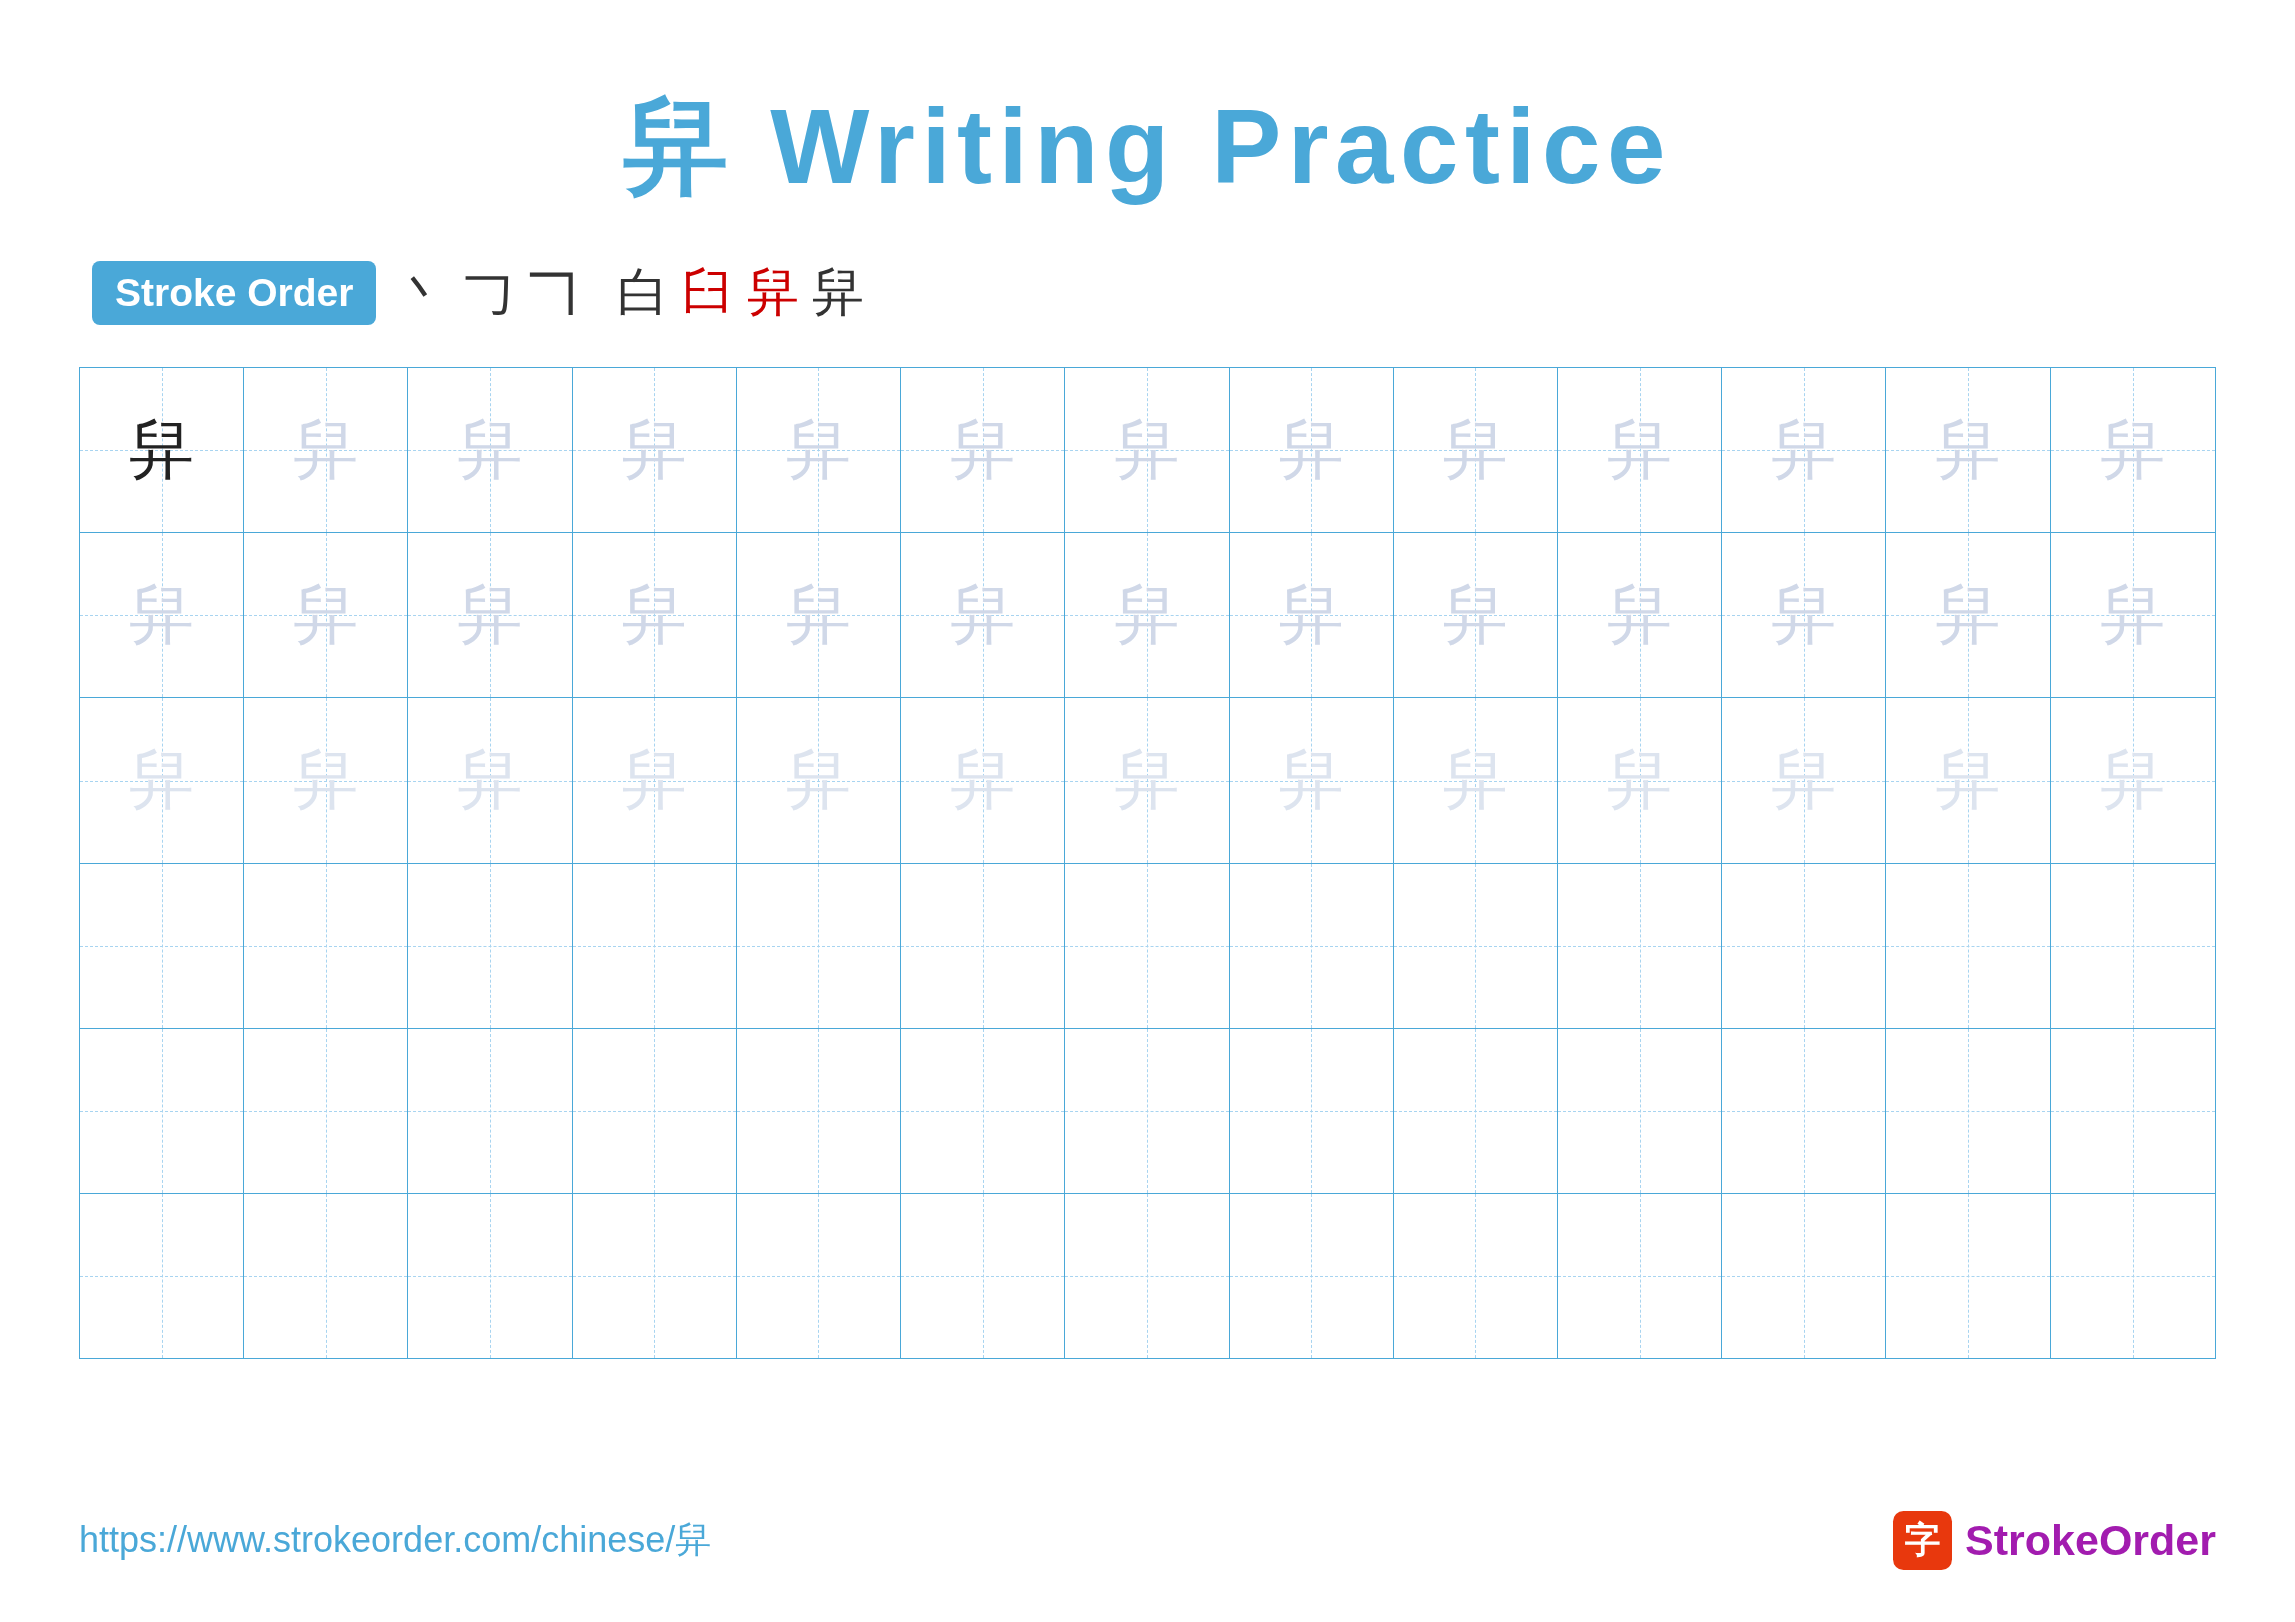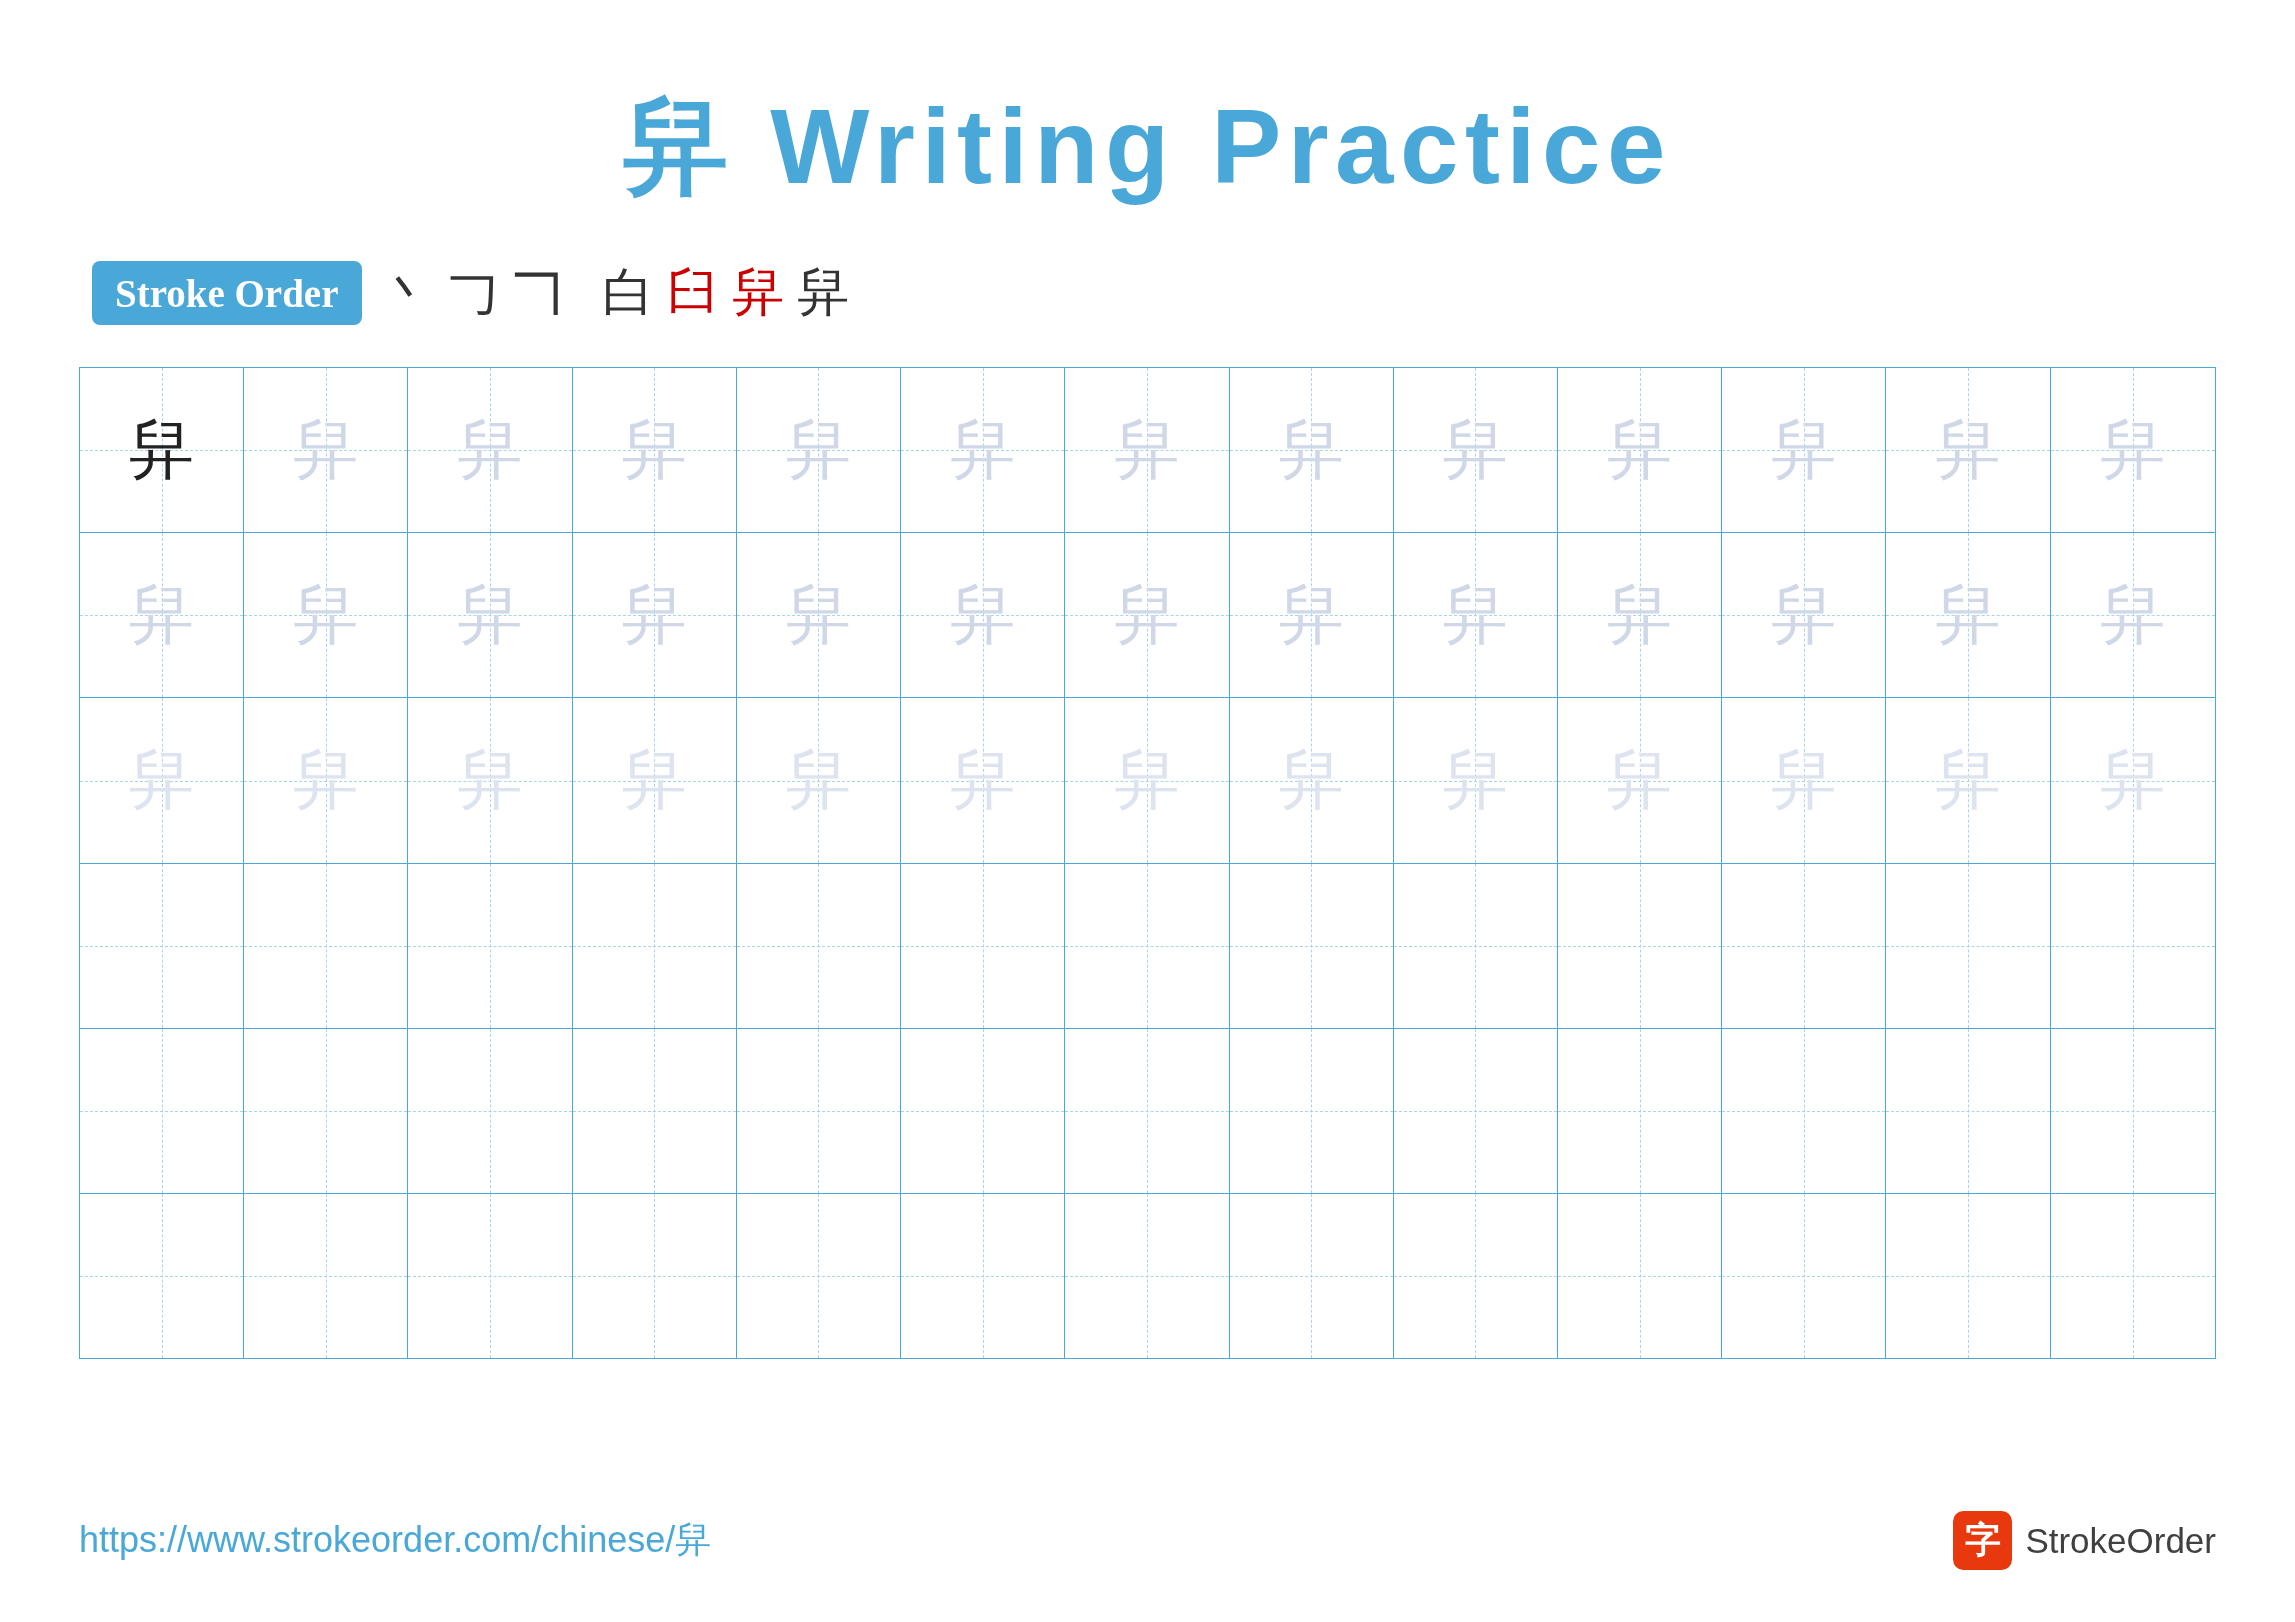--- a/index.html
+++ b/index.html
@@ -45,21 +45,20 @@
       padding-left: 13px;
     }
     .stroke-order-badge {
       background: #4aa8d8;
       color: white;
       font-size: 39px;
       font-weight: bold;
       padding: 9.8px 23px;
       border-radius: 7.9px;
       white-space: nowrap;
-      font-family: Liberation Serif, serif;
     }
     .stroke-steps {
       display: flex;
       align-items: center;
       gap: 13px;
     }
     .stroke-step {
       font-size: 52px;
       color: #333;
       font-family: serif;
@@ -163,23 +162,23 @@
       border-radius: 10.5px;
       display: flex;
       align-items: center;
       justify-content: center;
       color: white;
       font-size: 36px;
       font-weight: bold;
       font-family: serif;
     }
     .footer-logo-text {
-      font-size: 35px;
-      font-weight: normal;
-      color: #404040;
+      font-size: 43px;
+      font-weight: bold;
+      color: #a21caf;
     }
   </style>
 </head>
 <body>
 
 <div class="page">
 
   <div class="title-area">
     <h1>
       <span class="title-char">舁</span>

